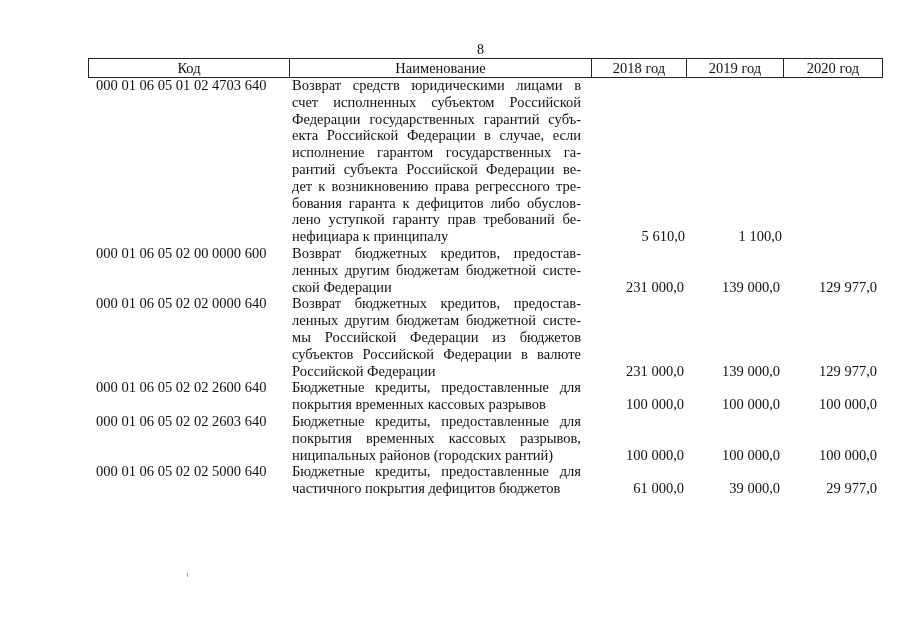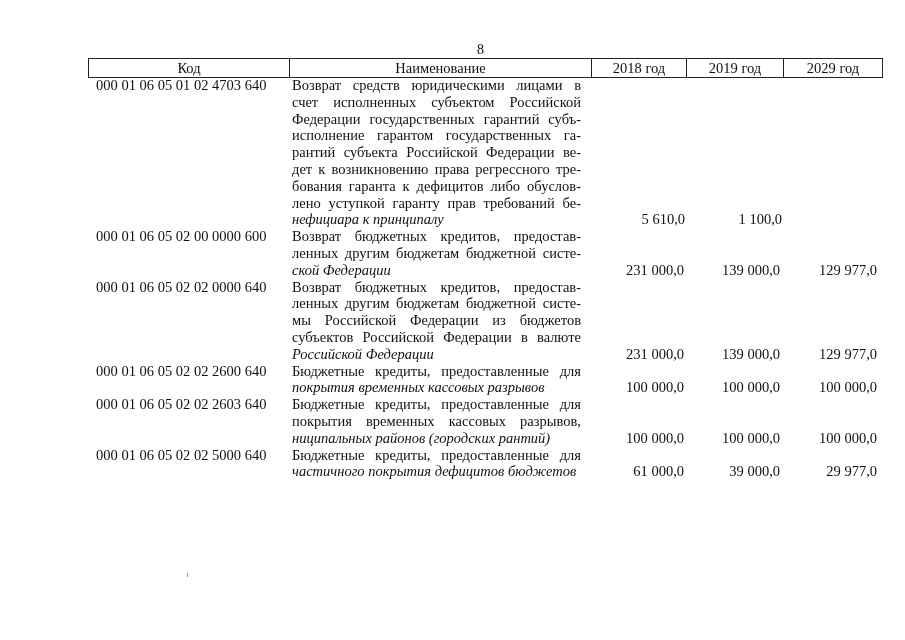--- a/index.html
+++ b/index.html
@@ -20,43 +20,44 @@
   .row { display: flex; line-height: 16.8px; }
   .row .code { width: 201px; box-sizing: border-box; padding-left: 8px; white-space: nowrap; }
   .row .name { width: 302px; box-sizing: border-box; padding-left: 3px; padding-right: 10px;
                text-align: justify; }
   .row .v { display: flex; flex-direction: column; justify-content: flex-end; text-align: right;
             box-sizing: border-box; }
   .row .v1 { width: 95px; padding-right: 2px; }
   .row .v2 { width: 97px; padding-right: 3px; }
   .row .v3 { width: 98px; padding-right: 4px; }
   .name .ln { display: block; text-align: justify; text-align-last: justify; white-space: nowrap; }
-  .name .ln.last { text-align-last: left; font-style: italic; }
+  .name .ln.last { text-align-last: left; }
   .mark { position: absolute; left: 187px; top: 573px; width: 1px; height: 4px; background: #999; }
 </style>
 </head>
 <body>
 
 <div class="page-num">8</div>
 
 <div class="header">
   <div class="c-code">Код</div>
   <div class="c-name">Наименование</div>
   <div class="c-y1">2018 год</div>
   <div class="c-y2">2019 год</div>
-  <div class="c-y3">2029 год</div>
+  <div class="c-y3">2020 год</div>
 </div>
 
 <div class="rows" id="rows">
     <div class="row">
       <div class="code">000 01 06 05 01 02 4703 640</div>
       <div class="name">
         <span class="ln">Возврат средств юридическими лицами в</span>
         <span class="ln">счет исполненных субъектом Российской</span>
         <span class="ln">Федерации государственных гарантий субъ-</span>
+        <span class="ln">екта Российской Федерации в случае, если</span>
         <span class="ln">исполнение гарантом государственных га-</span>
         <span class="ln">рантий субъекта Российской Федерации ве-</span>
         <span class="ln">дет к возникновению права регрессного тре-</span>
         <span class="ln">бования гаранта к дефицитов либо обуслов-</span>
         <span class="ln">лено уступкой гаранту прав требований бе-</span>
         <span class="ln last">нефициара к принципалу</span>
       </div>
       <div class="v v2">
         <span>5 610,0</span>
       </div>

